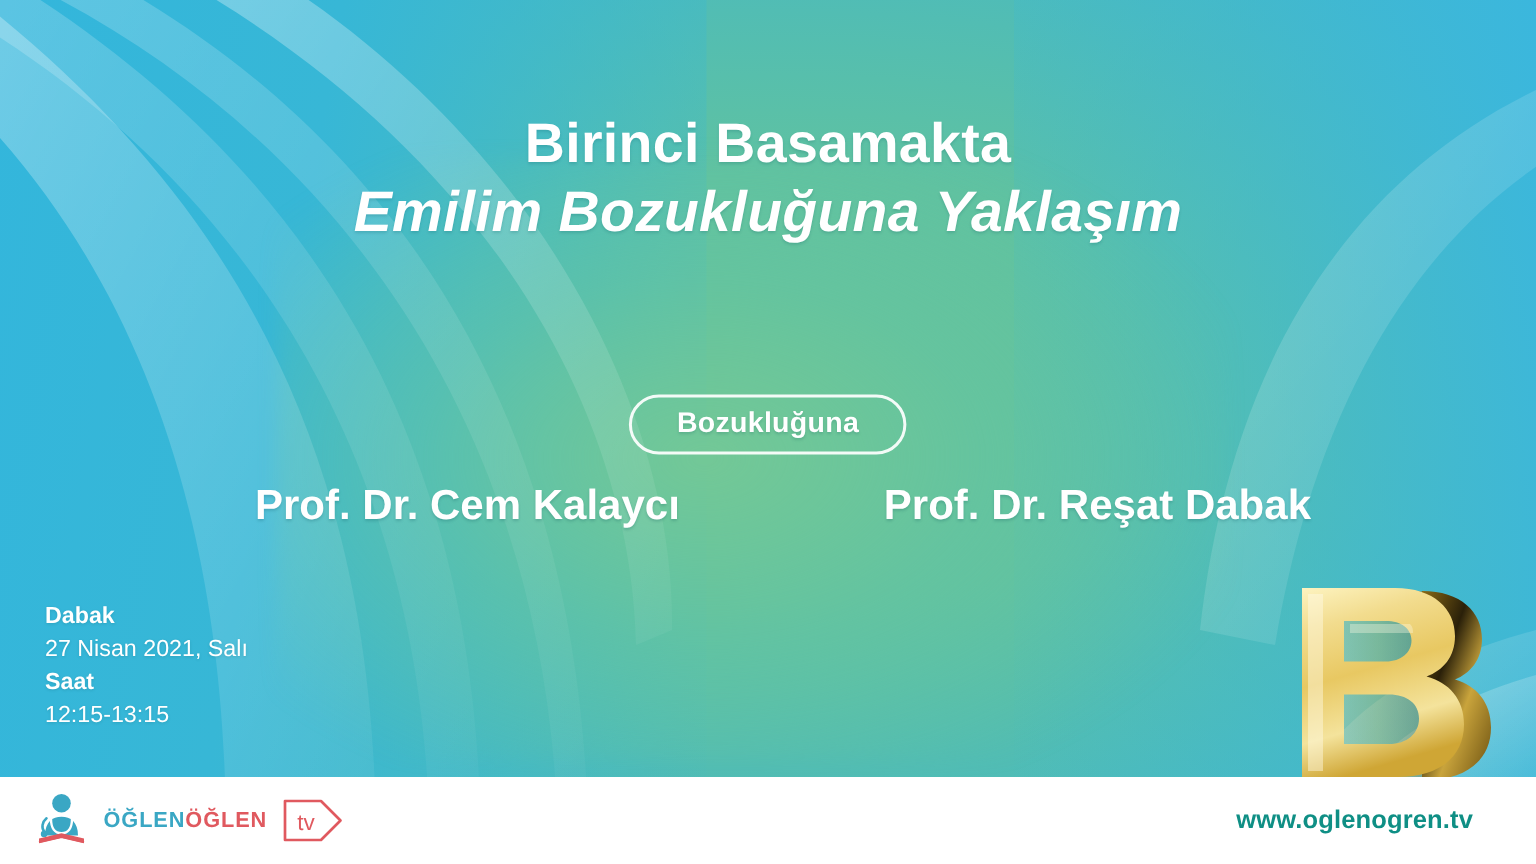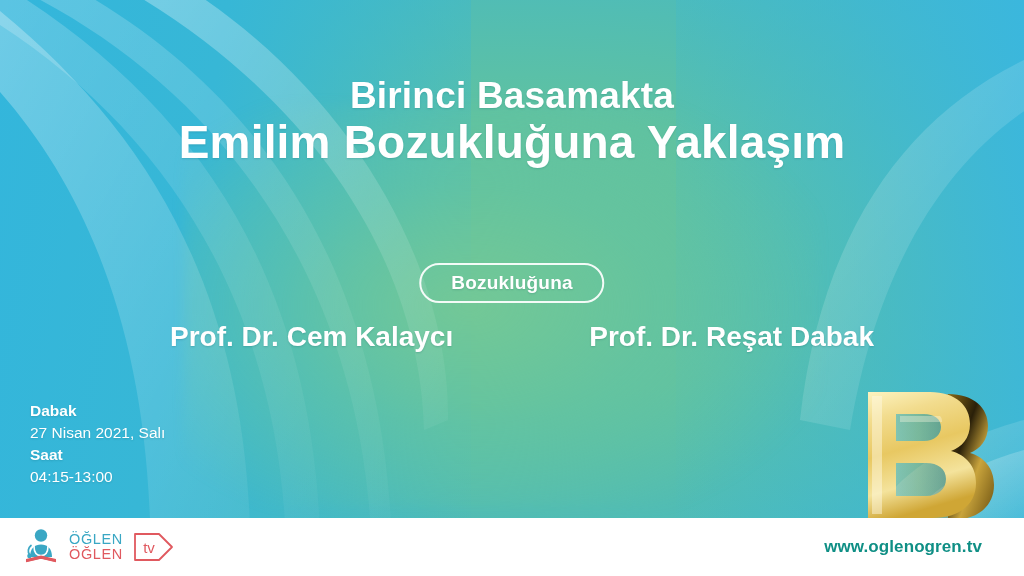--- a/index.html
+++ b/index.html
@@ -44,21 +44,21 @@
   }
   .title-line{
     color:#ffffff;
     font-weight:bold;
     font-size:37px;
     line-height:47px;
     letter-spacing:0.2px;
     text-shadow:0 1px 2px rgba(0,80,90,0.18);
     white-space:nowrap;
   }
-  .title-line.l2{font-size:46px;}
+  .title-line.l2{font-size:38px;font-style:italic;}
 
   
   .vit-row{
     position:absolute;left:0;right:0;top:191px;
     display:flex;align-items:center;justify-content:center;
   }
   .rule{
     height:2px;background:rgba(255,255,255,0.85);
     flex:0 0 auto;
   }
@@ -136,22 +136,22 @@
   .footer{
     position:absolute;left:0;right:0;bottom:0;height:58px;
     background:#ffffff;
     display:flex;align-items:center;
   }
   .logo{
     display:flex;align-items:center;gap:7px;margin-left:22px;
   }
   .logo-mark{width:40px;height:40px;flex:0 0 auto;}
   .logo-words{
-    display:flex;flex-direction:column;line-height:15px;
-    font-weight:normal;font-size:14.5px;letter-spacing:.6px;
+    display:flex;flex-direction:row;line-height:15px;
+    font-weight:bold;font-size:14.5px;letter-spacing:.6px;
   }
   .logo-words .w1{color:#3aa7c4;}
   .logo-words .w2{color:#e0595f;}
   .tv-badge{width:42px;height:38px;flex:0 0 auto;margin-left:2px;}
   .site{
     margin-left:auto;margin-right:42px;
     color:#0f8f85;font-weight:bold;font-size:17px;letter-spacing:.1px;
   }
 </style>
 </head>
@@ -194,21 +194,21 @@
 
   <div class="speakers">
     <div class="speaker">Prof. Dr. Cem Kalaycı</div>
     <div class="speaker">Prof. Dr. Reşat Dabak</div>
   </div>
 
   <div class="datetime">
     <div>Dabak</div>
     <div class="val">27 Nisan 2021, Salı</div>
     <div>Saat</div>
-    <div class="val">04:15-13:00</div>
+    <div class="val">12:15-13:15</div>
   </div>
 
   <svg class="gold-b" viewBox="0 0 150 142">
     <defs>
       <linearGradient id="goldFace" x1="0" y1="0" x2="0.25" y2="1">
         <stop offset="0%" stop-color="#fdf3c0"></stop>
         <stop offset="22%" stop-color="#f2dc8e"></stop>
         <stop offset="50%" stop-color="#e8c862"></stop>
         <stop offset="78%" stop-color="#f4e39c"></stop>
         <stop offset="100%" stop-color="#cfa635"></stop>

